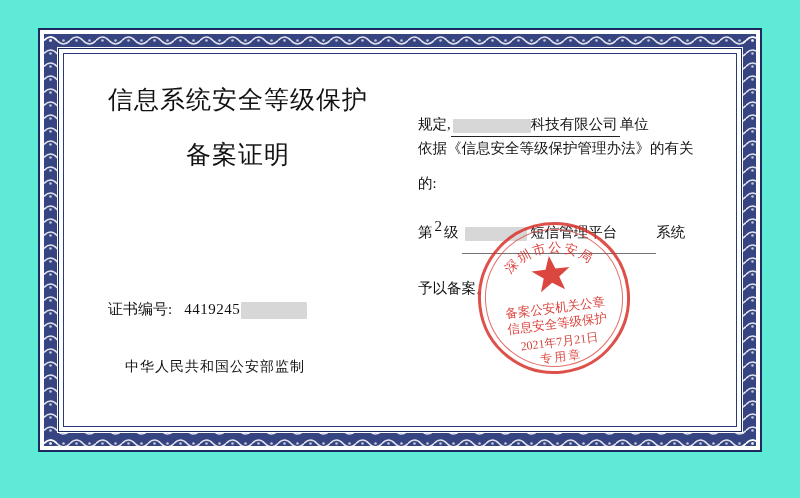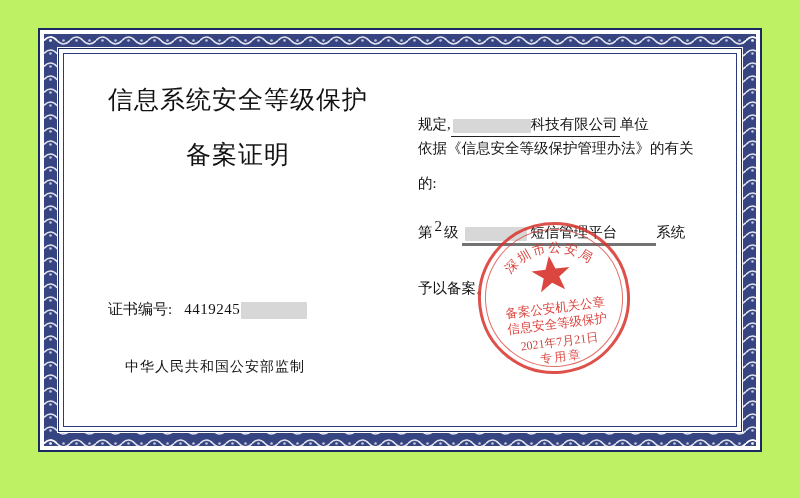--- a/index.html
+++ b/index.html
@@ -10,21 +10,21 @@
   body {
     width: 800px;
     height: 498px;
     overflow: hidden;
     font-family: "Liberation Serif", serif;
   }
   #certificate {
     position: relative;
     width: 800px;
     height: 498px;
-    background: #bef264;
+    background: #5eead4;
   }
 
   
   .border-outer {
     position: absolute;
     left: 38px;
     top: 28px;
     width: 724px;
     height: 424px;
     box-sizing: border-box;
@@ -154,22 +154,22 @@
     color: #111111;
     white-space: nowrap;
   }
   .lvl-sup {
     font-size: 15px;
     vertical-align: super;
     margin: 0 2px;
   }
   .sys-underline {
     display: inline-block;
-    border-bottom: 3px solid #737373;
-    padding: 0 3px 1px 3px;
+    border-bottom: 1px solid #737373;
+    padding: 0 3px 11px 3px;
     min-width: 188px;
   }
   .sys-underline .redact.sys { width: 62px; height: 14px; margin-right: 3px; }
   .record-line {
     position: absolute;
     left: 355px;
     top: 226px;
     font-size: 14.5px;
     color: #111111;
     white-space: nowrap;

